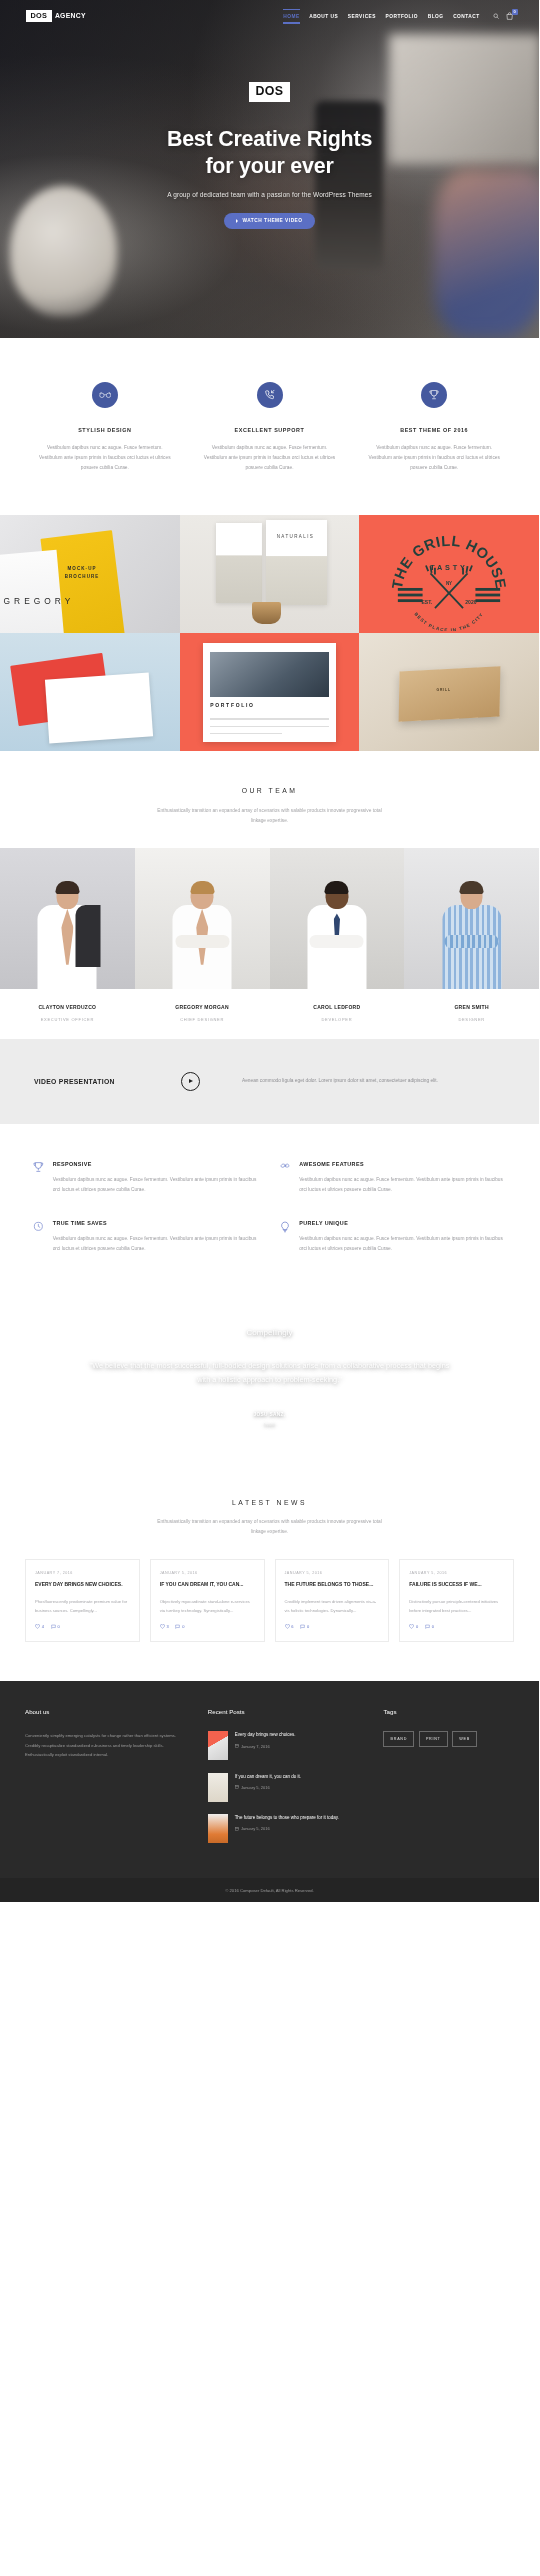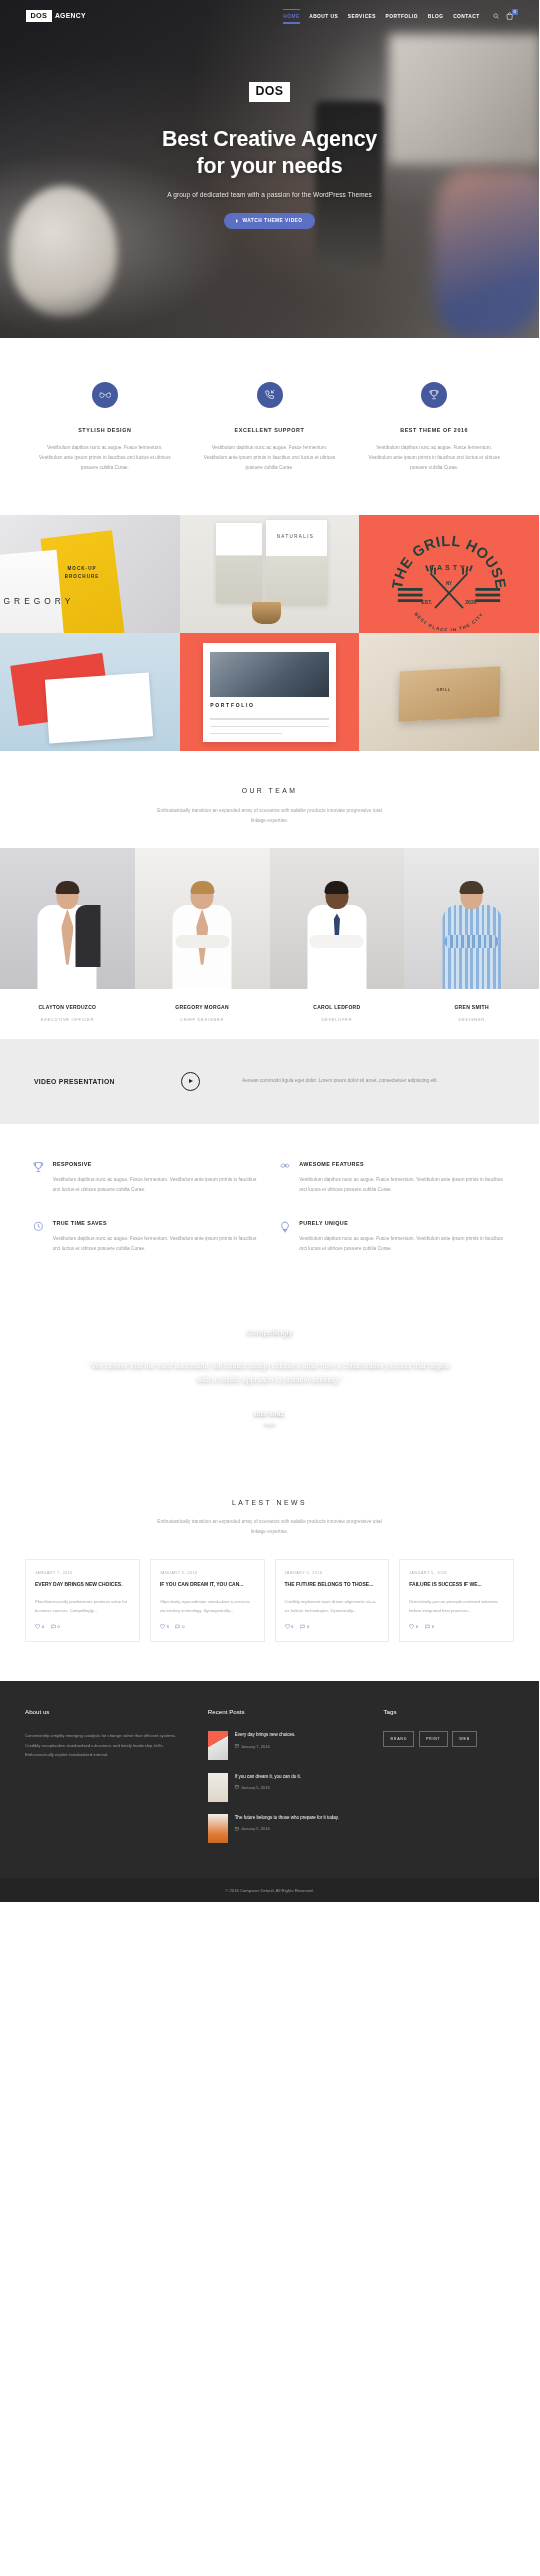--- a/index.html
+++ b/index.html
@@ -358,22 +358,22 @@
               </svg>
             <span class="cart-badge">0</span>
           </span>
         </div>
       </div>
     </nav>
 
     <div class="hero-content">
       <div class="hero-logo">DOS</div>
       <h1 class="hero-title">
-        <span>Best Creative Agency</span><br>
-        <span>for your needs</span>
+        <span>Best Creative Rights</span><br>
+        <span>for your ever</span>
       </h1>
       <p class="hero-sub">A group of dedicated team with a passion for the WordPress Themes</p>
       <button class="hero-btn">
         <span class="tri"></span>
         <span>WATCH THEME VIDEO</span>
       </button>
     </div>
   </section>
 
   <section class="services">

